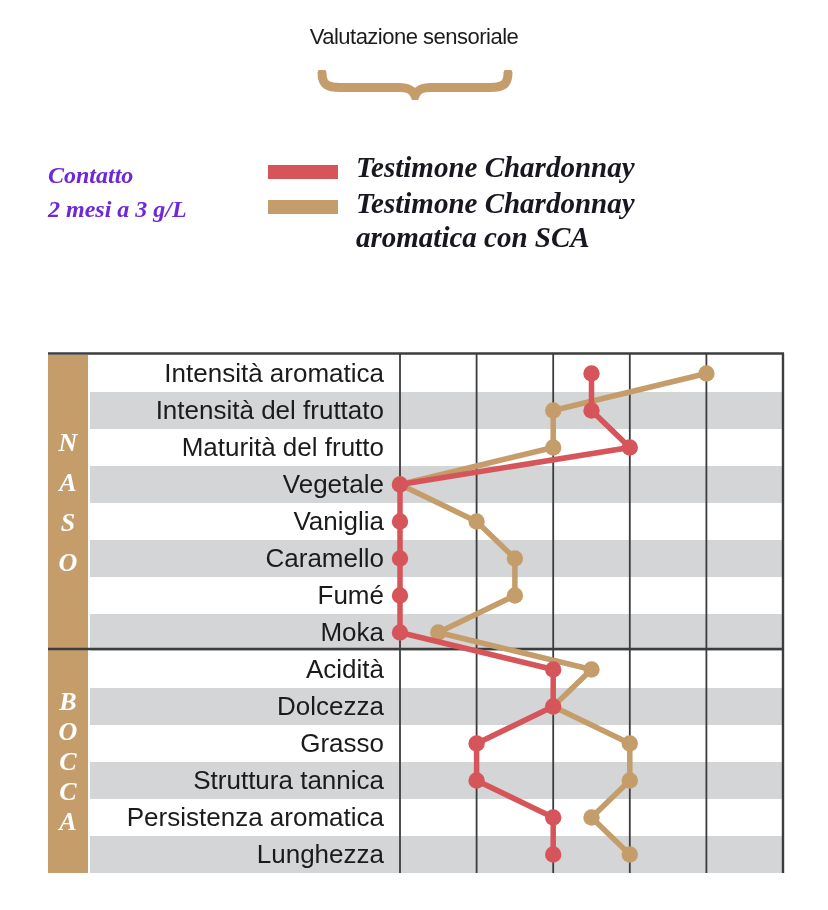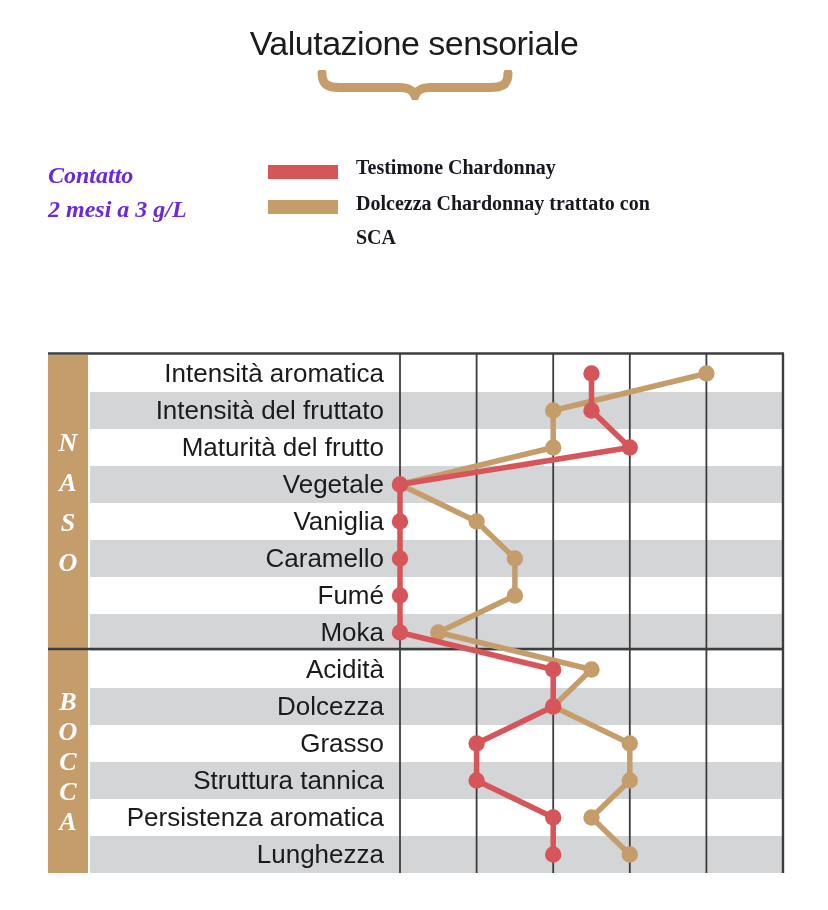--- a/index.html
+++ b/index.html
@@ -1,25 +1,25 @@
 <!DOCTYPE html>
 <html><head>
 <meta charset="utf-8">
 <style>
   html,body{margin:0;padding:0;background:#ffffff;}
   .page{position:relative;width:828px;height:910px;background:#ffffff;overflow:hidden;
         font-family:"Liberation Sans",sans-serif;}
   .title{position:absolute;top:24px;left:0;width:828px;text-align:center;
-         font-size:34px;letter-spacing:-0.5px;color:#1c1c1e;font-weight:normal;margin:0;}
+         font-size:22px;letter-spacing:-0.5px;color:#1c1c1e;font-weight:normal;margin:0;}
   .brace{position:absolute;left:317px;top:70px;}
   .contact{position:absolute;left:48px;top:158px;font-family:"Liberation Serif",serif;
            font-style:italic;font-weight:bold;font-size:24px;line-height:34px;color:#6d28d9;}
   .swatch{position:absolute;left:268px;width:70px;height:14px;}
   .legend-label{position:absolute;left:356px;font-family:"Liberation Serif",serif;
-                font-weight:bold;font-size:20px;line-height:34px;color:#17171f;}
+                font-style:italic;font-weight:bold;font-size:29px;line-height:34px;color:#17171f;}
   #sw-red{top:165px;background:#d6555a;}
   #sw-tan{top:200px;background:#c59d6b;}
   #lbl-red{top:150px;}
   #lbl-tan{top:186px;width:330px;}
   
   .band{position:absolute;background:#c59d6b;}
   .section-letters{position:absolute;display:flex;flex-direction:column;align-items:center;
                    justify-content:center;color:#ffffff;font-family:"Liberation Serif",serif;
                    font-style:italic;font-weight:bold;font-size:26px;}
   .stripe{position:absolute;background:#d3d5d7;}
@@ -42,21 +42,21 @@
 
   <div class="contact">
     <div>Contatto</div>
     <div>2 mesi a 3 g/L</div>
   </div>
 
   <div class="swatch" id="sw-red" style="background: rgb(214, 85, 90);"></div>
   <div class="legend-label" id="lbl-red">Testimone Chardonnay</div>
 
   <div class="swatch" id="sw-tan" style="background: rgb(197, 157, 107);"></div>
-  <div class="legend-label" id="lbl-tan">Dolcezza Chardonnay trattato con SCA</div>
+  <div class="legend-label" id="lbl-tan">Testimone Chardonnay aromatica con SCA</div>
 
   <div id="chart">
       <div class="row-label" style="left: 90px; top: 355px; width: 310px; height: 37px;">Intensità aromatica</div>
       <div class="stripe" style="left: 90px; top: 392px; width: 693px; height: 37px;"></div>
       <div class="row-label" style="left: 90px; top: 392px; width: 310px; height: 37px;">Intensità del fruttato</div>
       <div class="row-label" style="left: 90px; top: 429px; width: 310px; height: 37px;">Maturità del frutto</div>
       <div class="stripe" style="left: 90px; top: 466px; width: 693px; height: 37px;"></div>
       <div class="row-label" style="left: 90px; top: 466px; width: 310px; height: 37px;">Vegetale</div>
       <div class="row-label" style="left: 90px; top: 503px; width: 310px; height: 37px;">Vaniglia</div>
       <div class="stripe" style="left: 90px; top: 540px; width: 693px; height: 37px;"></div>

